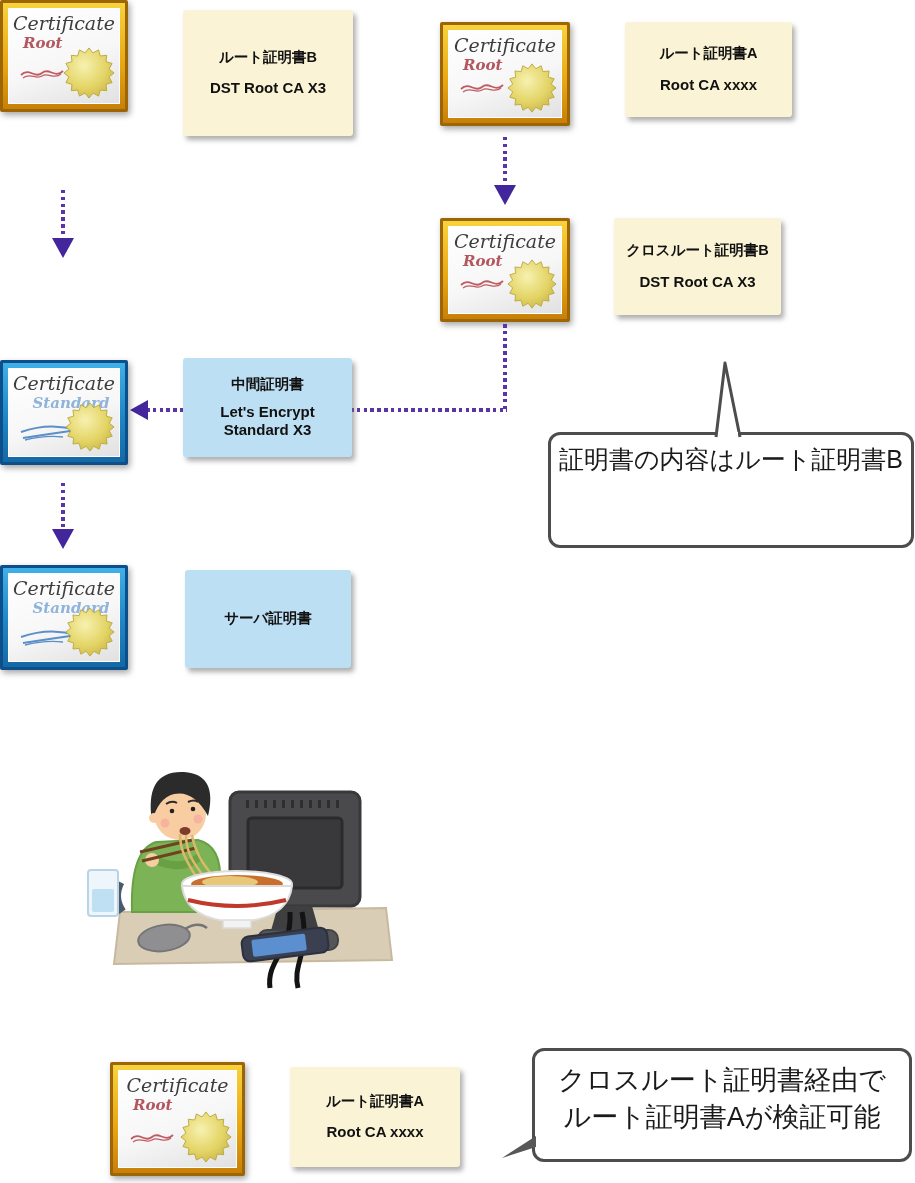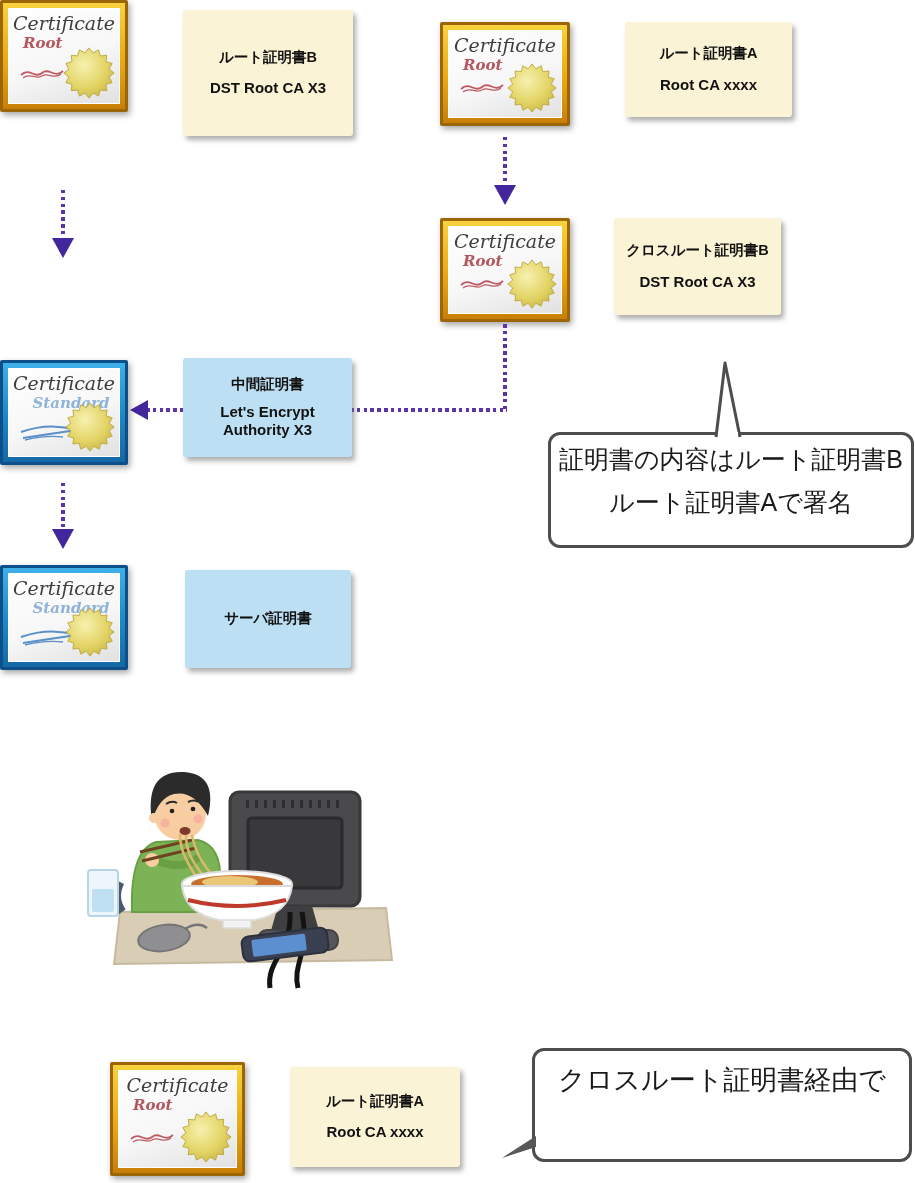--- a/index.html
+++ b/index.html
@@ -157,21 +157,21 @@
         </svg>
         <svg class="seal" width="50" height="50" viewBox="0 0 56 56">
           <polygon points="55,28 49.6,32.3 52.9,38.3 46.3,40.2 47.1,47.1 40.2,46.3 38.3,52.9 32.3,49.6 28,55 23.7,49.6 17.7,52.9 15.8,46.3 8.9,47.1 9.7,40.2 3.1,38.3 6.4,32.3 1,28 6.4,23.7 3.1,17.7 9.7,15.8 8.9,8.9 15.8,9.7 17.7,3.1 23.7,6.4 28,1 32.3,6.4 38.3,3.1 40.2,9.7 47.1,8.9 46.3,15.8 52.9,17.7 49.6,23.7" fill="url(#sg1)" stroke="#b9a73e" stroke-width="1"></polygon>
         </svg>
       </div>
     </div>
   </div>
 
   <div class="note lblue" style="left:183px;top:358px;width:169px;height:99px;gap:10px">
     <div class="t1">中間証明書</div>
-    <div class="t2" style="max-width:120px">Let's Encrypt Authority X3</div>
+    <div class="t2" style="max-width:120px">Let's Encrypt Standard X3</div>
   </div>
 
   <div class="dotv" style="left:61px;top:483px;height:48px"></div>
   <div class="head-down" style="left:52px;top:529px"></div>
 
   <div class="cert blue" style="left:0;top:565px;width:128px;height:105px">
     <div class="band">
       <div class="paper">
         <div class="cert-title">Certificate</div>
         <div class="cert-sub blue-sub">Standard</div>
@@ -185,21 +185,20 @@
       </div>
     </div>
   </div>
 
   <div class="note lblue" style="left:185px;top:570px;width:166px;height:98px;gap:10px">
     <div class="t1">サーバ証明書</div>
   </div>
 
   <div class="bubble" id="bubble1" style="left:548px;top:432px;width:366px;height:116px">
     <div class="bl">証明書の内容はルート証明書B</div>
-    <div class="bl">ルート証明書Aで署名</div>
   </div>
   <svg class="tail" style="left:714px;top:360px" width="30" height="78" viewBox="0 0 30 78">
     <path d="M2,77 L11,3 L26,77" fill="#ffffff" stroke="#4d4d4d" stroke-width="3" stroke-linejoin="round"></path>
     <rect x="4" y="72" width="20" height="6" fill="#ffffff"></rect>
   </svg>
 
   <svg class="illus" style="left:80px;top:762px" width="315" height="228" viewBox="0 0 315 228">
 
     <polygon points="40,150 306,146 312,198 34,202" fill="#d9cdb5" stroke="#c6b99f" stroke-width="2"></polygon>
 
@@ -289,18 +288,19 @@
     </div>
   </div>
 
   <div class="note cream" style="left:290px;top:1067px;width:170px;height:100px">
     <div class="t1">ルート証明書A</div>
     <div class="t2">Root CA xxxx</div>
   </div>
 
   <div class="bubble" id="bubble2" style="left:532px;top:1048px;width:380px;height:114px">
     <div class="bl" style="margin-top:4px">クロスルート証明書経由で</div>
+    <div class="bl" style="margin-top:-8px">ルート証明書Aが検証可能</div>
   </div>
   <svg class="tail" style="left:500px;top:1134px" width="38" height="28" viewBox="0 0 38 28">
     <polygon points="36,2 2,24 36,13" fill="#585858"></polygon>
   </svg>
 
 </div>
 
 </body></html>

